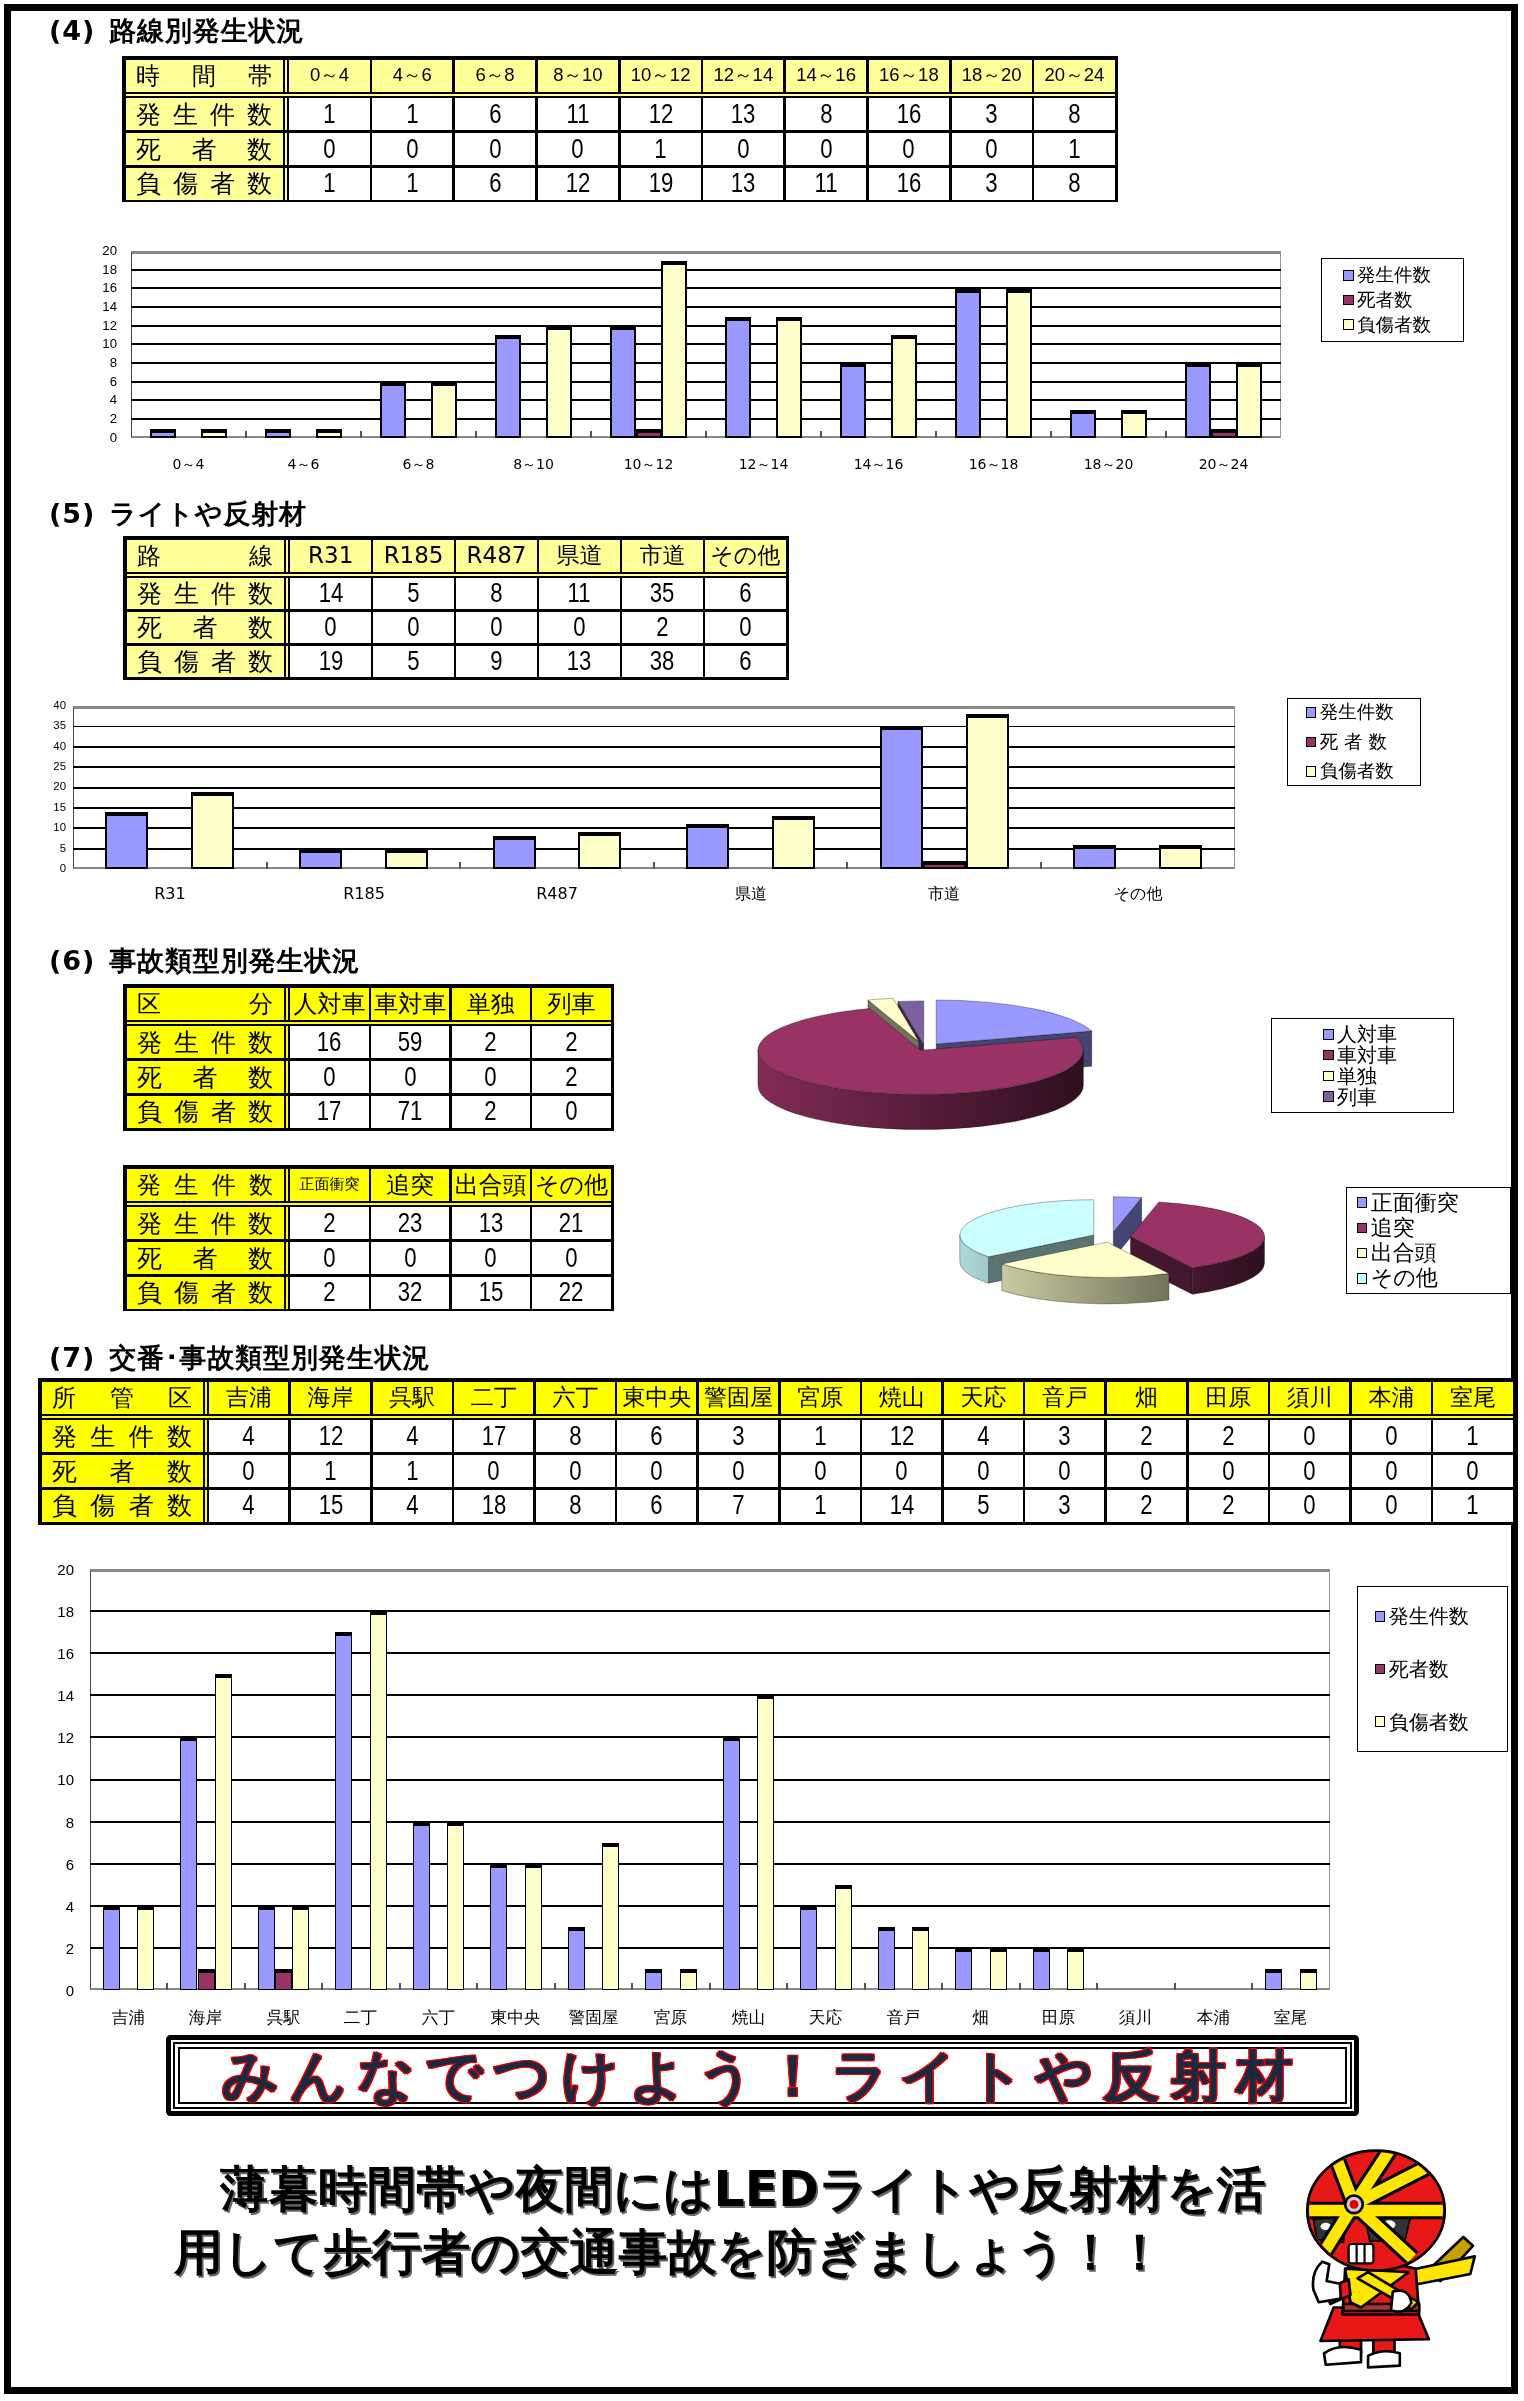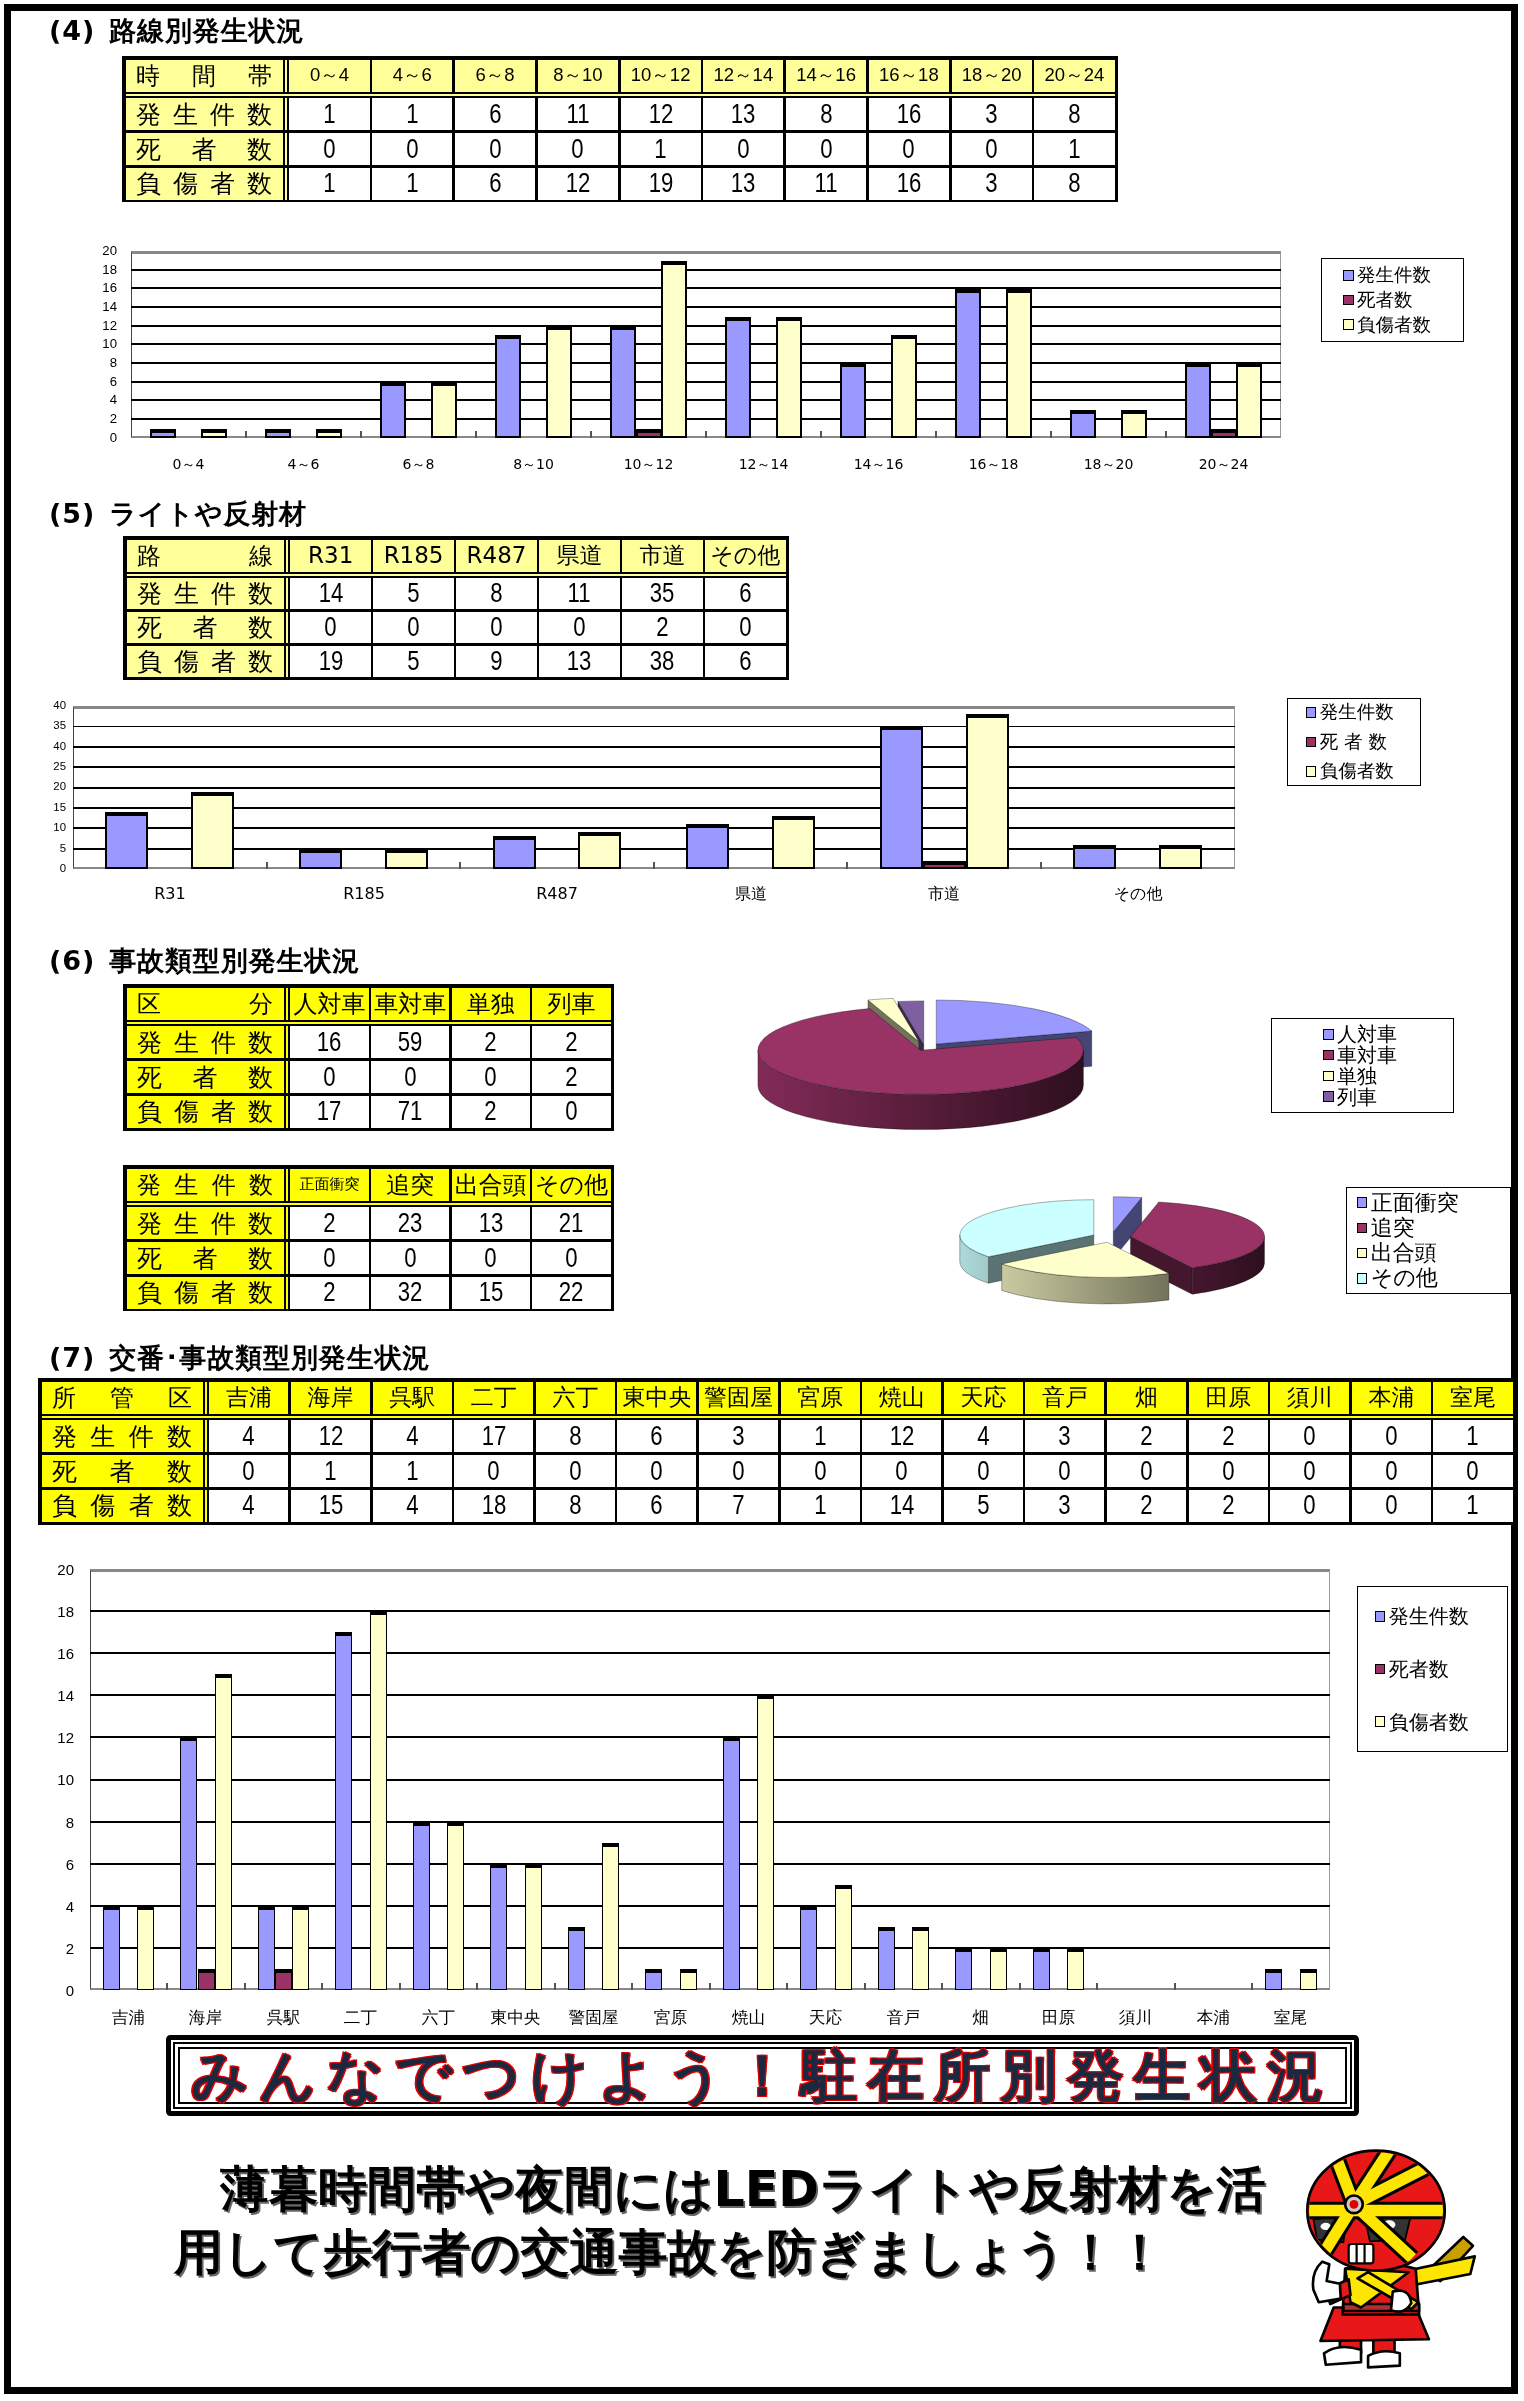--- a/index.html
+++ b/index.html
@@ -965,21 +965,21 @@
       <span>死者数</span>
     </div>
     <div class="item">
       <span class="mk" style="background: rgb(255, 255, 204);"></span>
       <span>負傷者数</span>
     </div>
   </div>
 
 <div class="banner" style="left:166px;top:2035px;width:1193px;height:81px;">
   <div class="banner-inner">
-    <span class="banner-text">みんなでつけよう！駐在所別発生状況</span>
+    <span class="banner-text">みんなでつけよう！ライトや反射材</span>
   </div>
 </div>
 
 <div class="msg" style="left:220px;top:2162px;">薄暮時間帯や夜間にはLEDライトや反射材を活</div>
 <div class="msg" style="left:174px;top:2225px;">用して歩行者の交通事故を防ぎましょう！！</div>
 
 <svg class="mascot" style="left:1294px;top:2140px;width:194px;height:238px;" viewBox="0 0 220 270">
   <defs>
     <clipPath id="headclip">
         <ellipse cx="93" cy="80" rx="76" ry="66"></ellipse>

